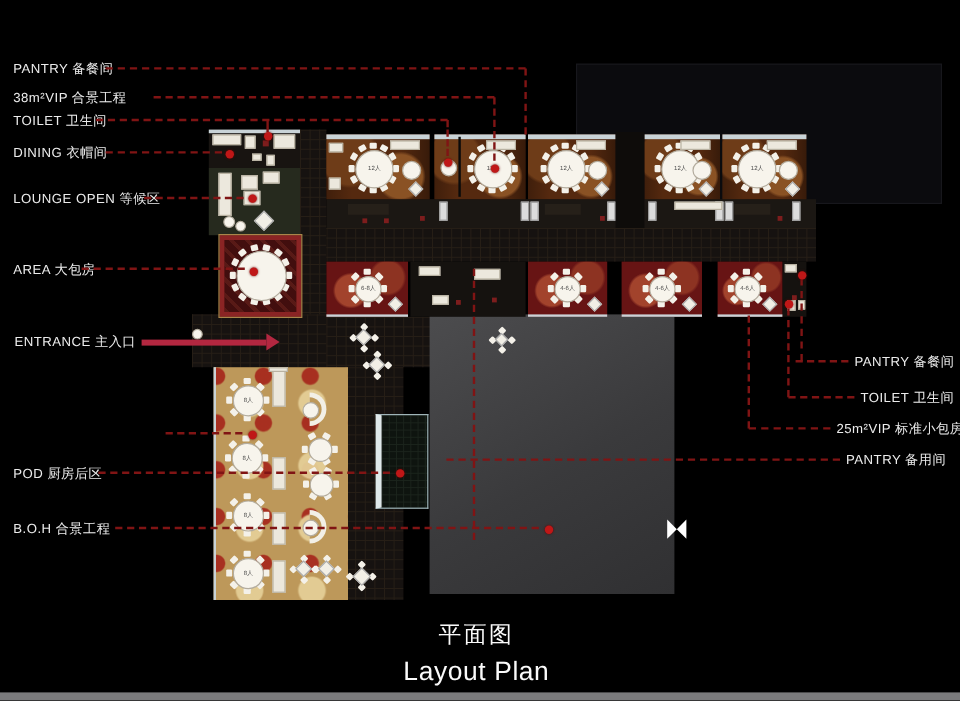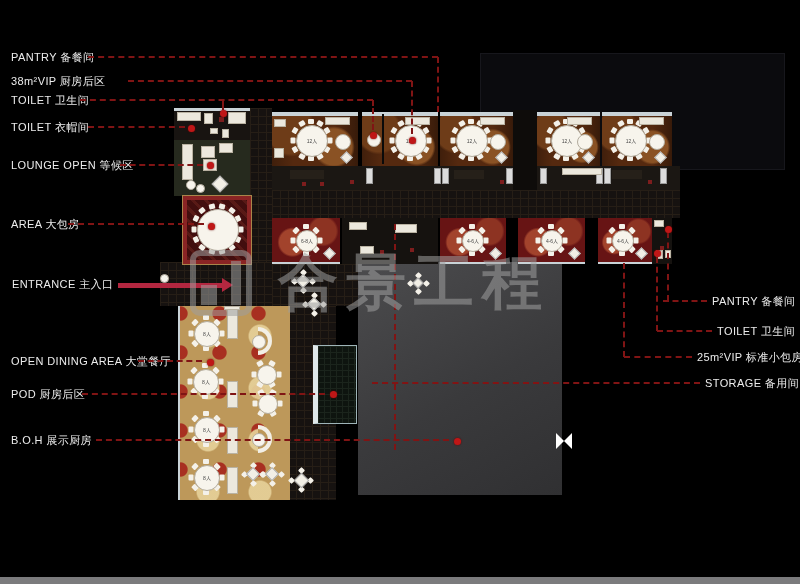--- a/index.html
+++ b/index.html
@@ -396,75 +396,69 @@
       <div class="chair" style="left: 415.5px; top: 272.5px; width: 5px; height: 5px; transform: rotate(45deg);"></div>
       <div class="chair" style="left: 415.5px; top: 288.5px; width: 5px; height: 5px; transform: rotate(45deg);"></div>
       <div class="chair" style="left: 407.5px; top: 280.5px; width: 5px; height: 5px; transform: rotate(45deg);"></div>
       <div class="chair" style="left: 423.5px; top: 280.5px; width: 5px; height: 5px; transform: rotate(45deg);"></div>
       <div class="sq" style="left: 414px; top: 279px; width: 8px; height: 8px; transform: rotate(45deg);"></div>
       <div class="table" style="left: 160px; top: 274px; width: 7px; height: 7px;"></div>
       <div class="abs" style="position: absolute; left: 513px; top: 110px; width: 24px; height: 80px; background: rgb(14, 12, 10);"></div>
       <div class="ann-label" style="left: 11px; top: 50px;">PANTRY 备餐间</div>
       <div class="dash-h" style="left: 88px; top: 56px; width: 350px;"></div>
       <div class="dash-v" style="left: 437px; top: 57px; height: 55px;"></div>
-      <div class="ann-label" style="left: 11px; top: 74px;">38m²VIP 厨房后区</div>
+      <div class="ann-label" style="left: 11px; top: 74px;">38m²VIP 合景工程</div>
       <div class="dash-h" style="left: 128px; top: 80px; width: 284px;"></div>
       <div class="dash-v" style="left: 411px; top: 81px; height: 53px;"></div>
       <div class="dot" style="left: 408.5px; top: 136.5px;"></div>
       <div class="ann-label" style="left: 11px; top: 93px;">TOILET 卫生间</div>
       <div class="dash-h" style="left: 80px; top: 99px; width: 293px;"></div>
       <div class="dash-v" style="left: 372px; top: 100px; height: 30px;"></div>
       <div class="dash-v" style="left: 222px; top: 100px; height: 10px;"></div>
       <div class="dot" style="left: 369.5px; top: 131.5px;"></div>
       <div class="dot" style="left: 219.5px; top: 109.5px;"></div>
-      <div class="ann-label" style="left: 11px; top: 120px;">TOILET 衣帽间</div>
+      <div class="ann-label" style="left: 11px; top: 120px;">DINING 衣帽间</div>
       <div class="dash-h" style="left: 88px; top: 126px; width: 97px;"></div>
       <div class="dot" style="left: 187.5px; top: 124.5px;"></div>
       <div class="ann-label" style="left: 11px; top: 158px;">LOUNGE OPEN 等候区</div>
       <div class="dash-h" style="left: 120px; top: 164px; width: 83px;"></div>
       <div class="dot" style="left: 206.5px; top: 161.5px;"></div>
       <div class="ann-label" style="left: 11px; top: 217px;">AREA 大包房</div>
       <div class="dash-h" style="left: 68px; top: 223px; width: 136px;"></div>
       <div class="dot" style="left: 207.5px; top: 222.5px;"></div>
-      <div class="ann-label" style="left: 11px; top: 354px;">OPEN DINING AREA 大堂餐厅</div>
       <div class="dash-h" style="left: 138px; top: 360px; width: 64px;"></div>
       <div class="dot" style="left: 206.5px; top: 358.5px;"></div>
       <div class="ann-label" style="left: 11px; top: 387px;">POD 厨房后区</div>
       <div class="dash-h" style="left: 82px; top: 393px; width: 243px;"></div>
       <div class="dot" style="left: 329.5px; top: 390.5px;"></div>
-      <div class="ann-label" style="left: 11px; top: 433px;">B.O.H 展示厨房</div>
+      <div class="ann-label" style="left: 11px; top: 433px;">B.O.H 合景工程</div>
       <div class="dash-h" style="left: 96px; top: 439px; width: 353px;"></div>
       <div class="dot" style="left: 453.5px; top: 437.5px;"></div>
       <div class="ann-label" style="left: 712px; top: 294px;">PANTRY 备餐间</div>
       <div class="dash-v" style="left: 667px; top: 232px; height: 69px;"></div>
       <div class="dash-h" style="left: 663px; top: 300px; width: 44px;"></div>
       <div class="dot" style="left: 664.5px; top: 225.5px;"></div>
       <div class="ann-label" style="left: 717px; top: 324px;">TOILET 卫生间</div>
       <div class="dash-v" style="left: 656px; top: 257px; height: 74px;"></div>
       <div class="dash-h" style="left: 657px; top: 330px; width: 55px;"></div>
       <div class="dot" style="left: 653.5px; top: 249.5px;"></div>
       <div class="ann-label" style="left: 697px; top: 350px;">25m²VIP 标准小包房</div>
       <div class="dash-v" style="left: 623px; top: 263px; height: 94px;"></div>
       <div class="dash-h" style="left: 624px; top: 356px; width: 68px;"></div>
-      <div class="ann-label" style="left: 705px; top: 376px;">STORAGE 备用间</div>
+      <div class="ann-label" style="left: 705px; top: 376px;">PANTRY 备用间</div>
       <div class="dash-h" style="left: 372px; top: 382px; width: 328px;"></div>
       <div class="dash-v" style="left: 394px; top: 224px; height: 226px;"></div>
       <div class="ann-label" style="left: 12px; top: 277px;">ENTRANCE 主入口</div>
       <div class="arrow-body" style="left: 118px; top: 283px; width: 104px;"></div>
       <div class="arrow-head" style="left: 222px; top: 278px;"></div>
     </div>
 
-  <div id="watermark">
-    <div id="wm-logo">
-        <div class="b1"></div>
-        <div class="b2"></div>
-      </div>
-    <div id="wm-text">合景工程</div>
-  </div>
 
   <div class="bowtie-l" style="left:556px;top:433px;border-left:8px solid #fff;"></div>
   <div class="bowtie-l" style="left:564px;top:433px;border-right:8px solid #fff;"></div>
 
   <div id="title-block">
+    <div id="title-cn">平面图</div>
+    <div id="title-en">Layout Plan</div>
   </div>
 
   <div id="bottom-bar"></div>
 </div>
 
 </body></html>

